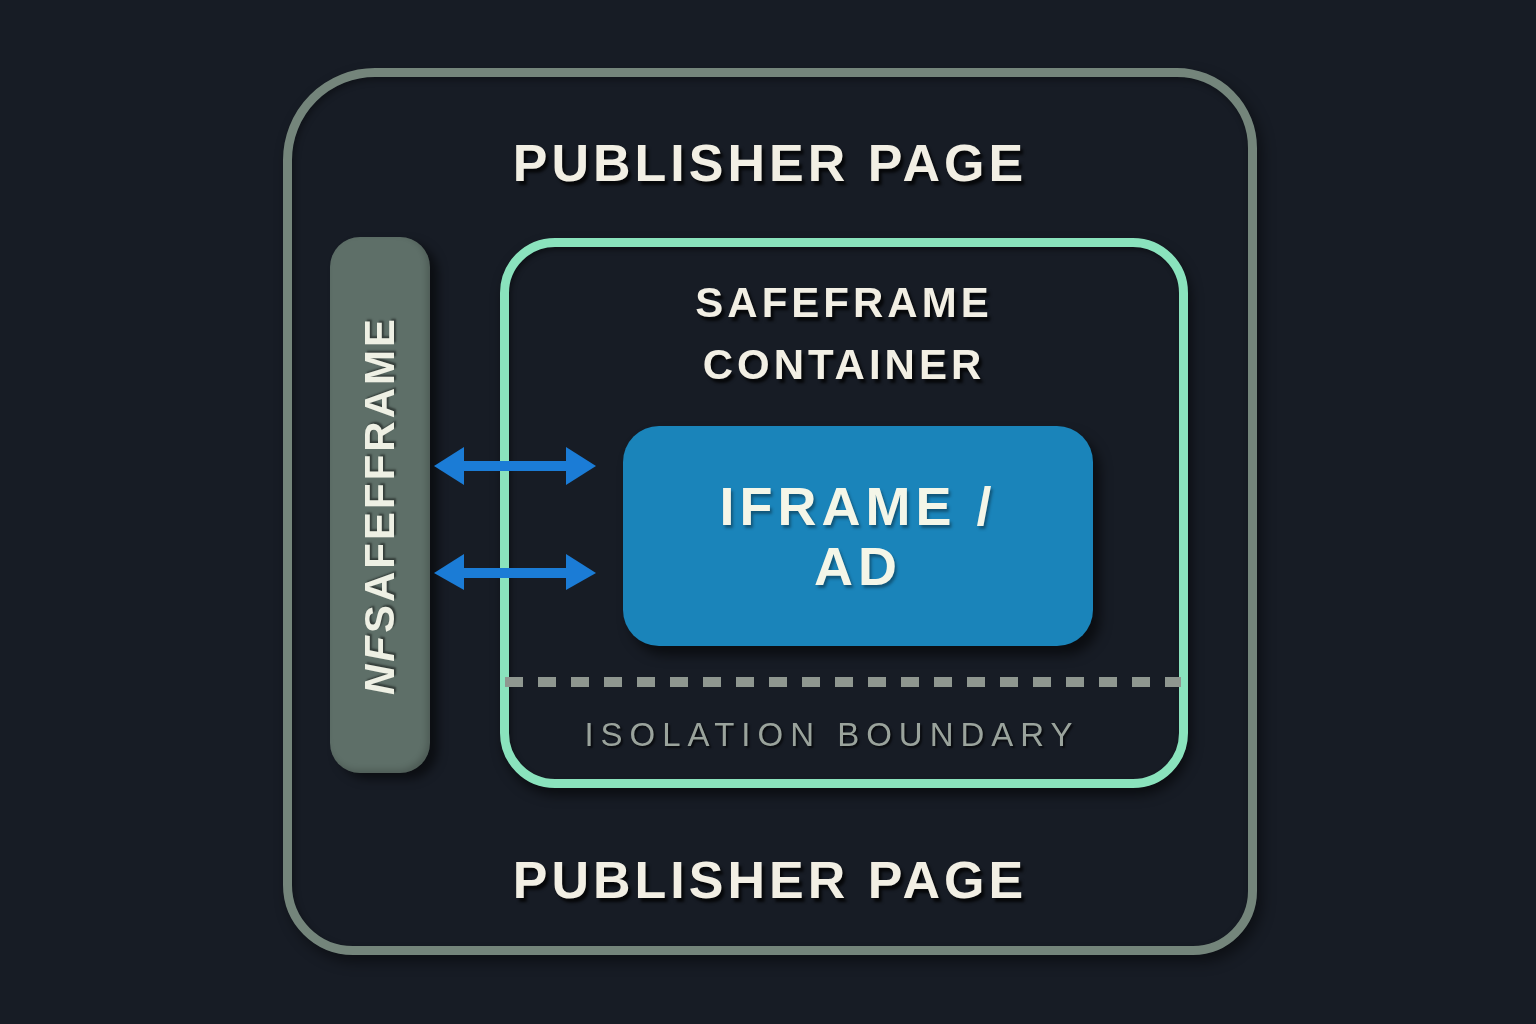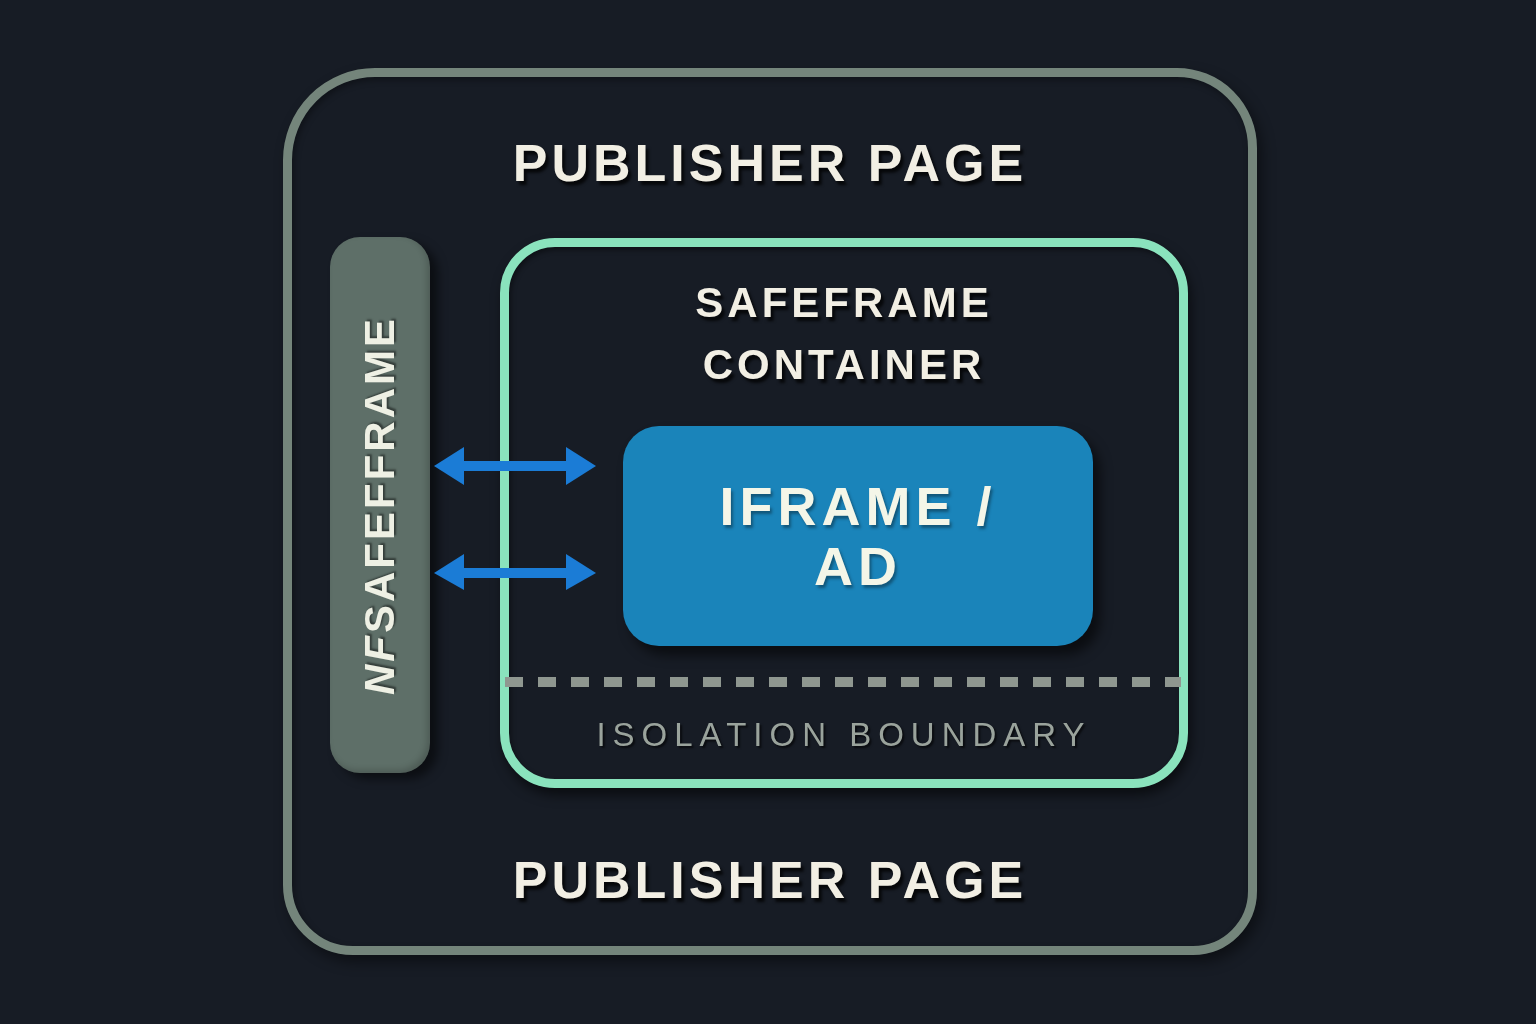--- a/index.html
+++ b/index.html
@@ -78,21 +78,21 @@
     color:#f4f6e8;
     font-size:54px;font-weight:bold;letter-spacing:5px;line-height:60px;
     text-shadow:2px 3px 3px rgba(0,0,0,.35);
     margin-left:8px;
   }
   .dashed-line{
     position:absolute;left:505px;top:677px;width:676px;height:10px;
     background:repeating-linear-gradient(to right, var(--dash) 0 18px, transparent 18px 33px);
   }
   .isolation-label{
-    position:absolute;left:500px;width:688px;top:716px;
+    position:absolute;left:488px;width:688px;top:716px;
     text-align:center;color:var(--muted-text);
     font-size:33px;font-weight:400;letter-spacing:7px;
     text-shadow:2px 2px 2px rgba(0,0,0,.6);
     white-space:nowrap;
   }
   .arrows-svg{position:absolute;left:430px;top:430px;width:175px;height:160px;}
   .arrow-shaft{stroke:var(--arrow-blue);stroke-width:10;stroke-linecap:round;}
   .arrow-head{fill:var(--arrow-blue);}
 </style>
 </head>

